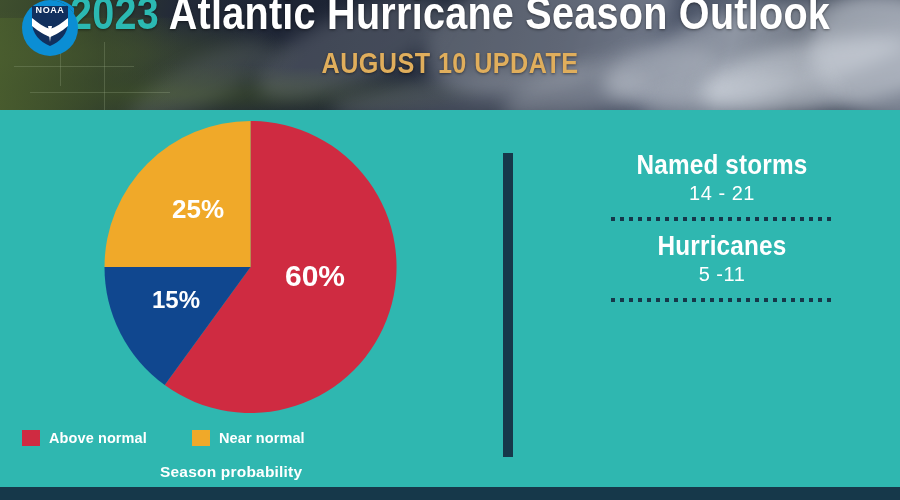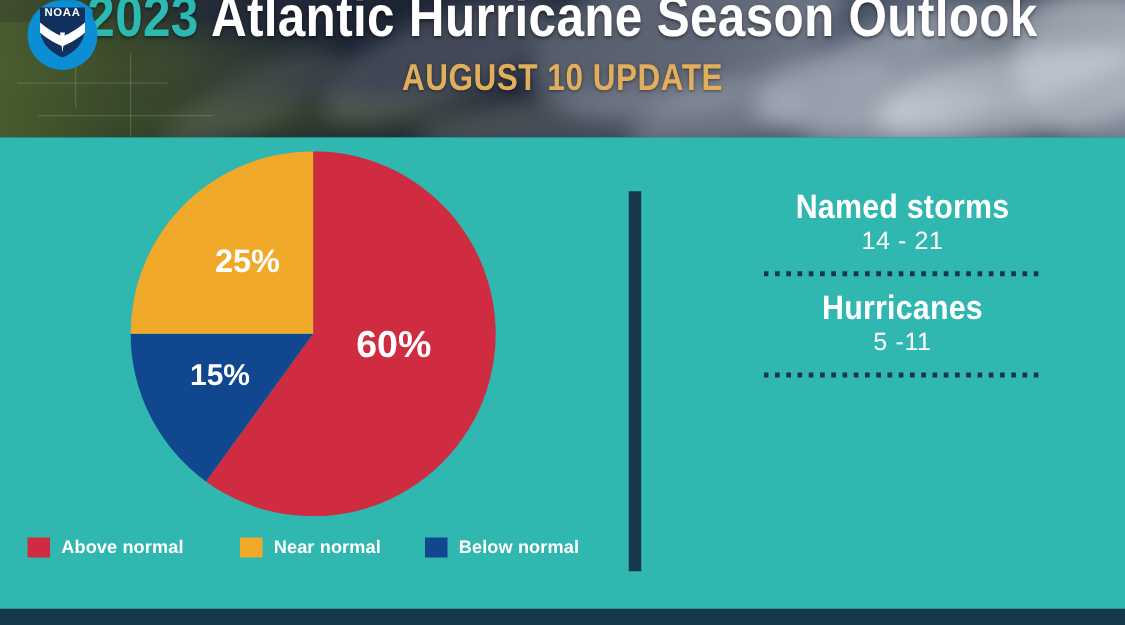--- a/index.html
+++ b/index.html
@@ -276,25 +276,22 @@
 
   <div class="legend">
     <div class="legend-item i1">
       <span class="swatch" style="background:#f0a929"></span>
       <span class="legend-label">Near normal</span>
     </div>
     <div class="legend-item i0">
       <span class="swatch" style="background:#cf2b41"></span>
       <span class="legend-label">Above normal</span>
     </div>
-    <div class="legend-item i2">
-      <span class="swatch" style="background:#10478f"></span>
-      <span class="legend-label">Below normal</span>
-    </div>
   </div>
+  <div class="season-prob">Season probability</div>
 
   <div class="v-divider"></div>
 
   <div class="stats">
 
     <div class="stat-block">
       <span class="stat-name">Named storms</span>
       <span class="stat-range">14 - 21</span>
     </div>
 

